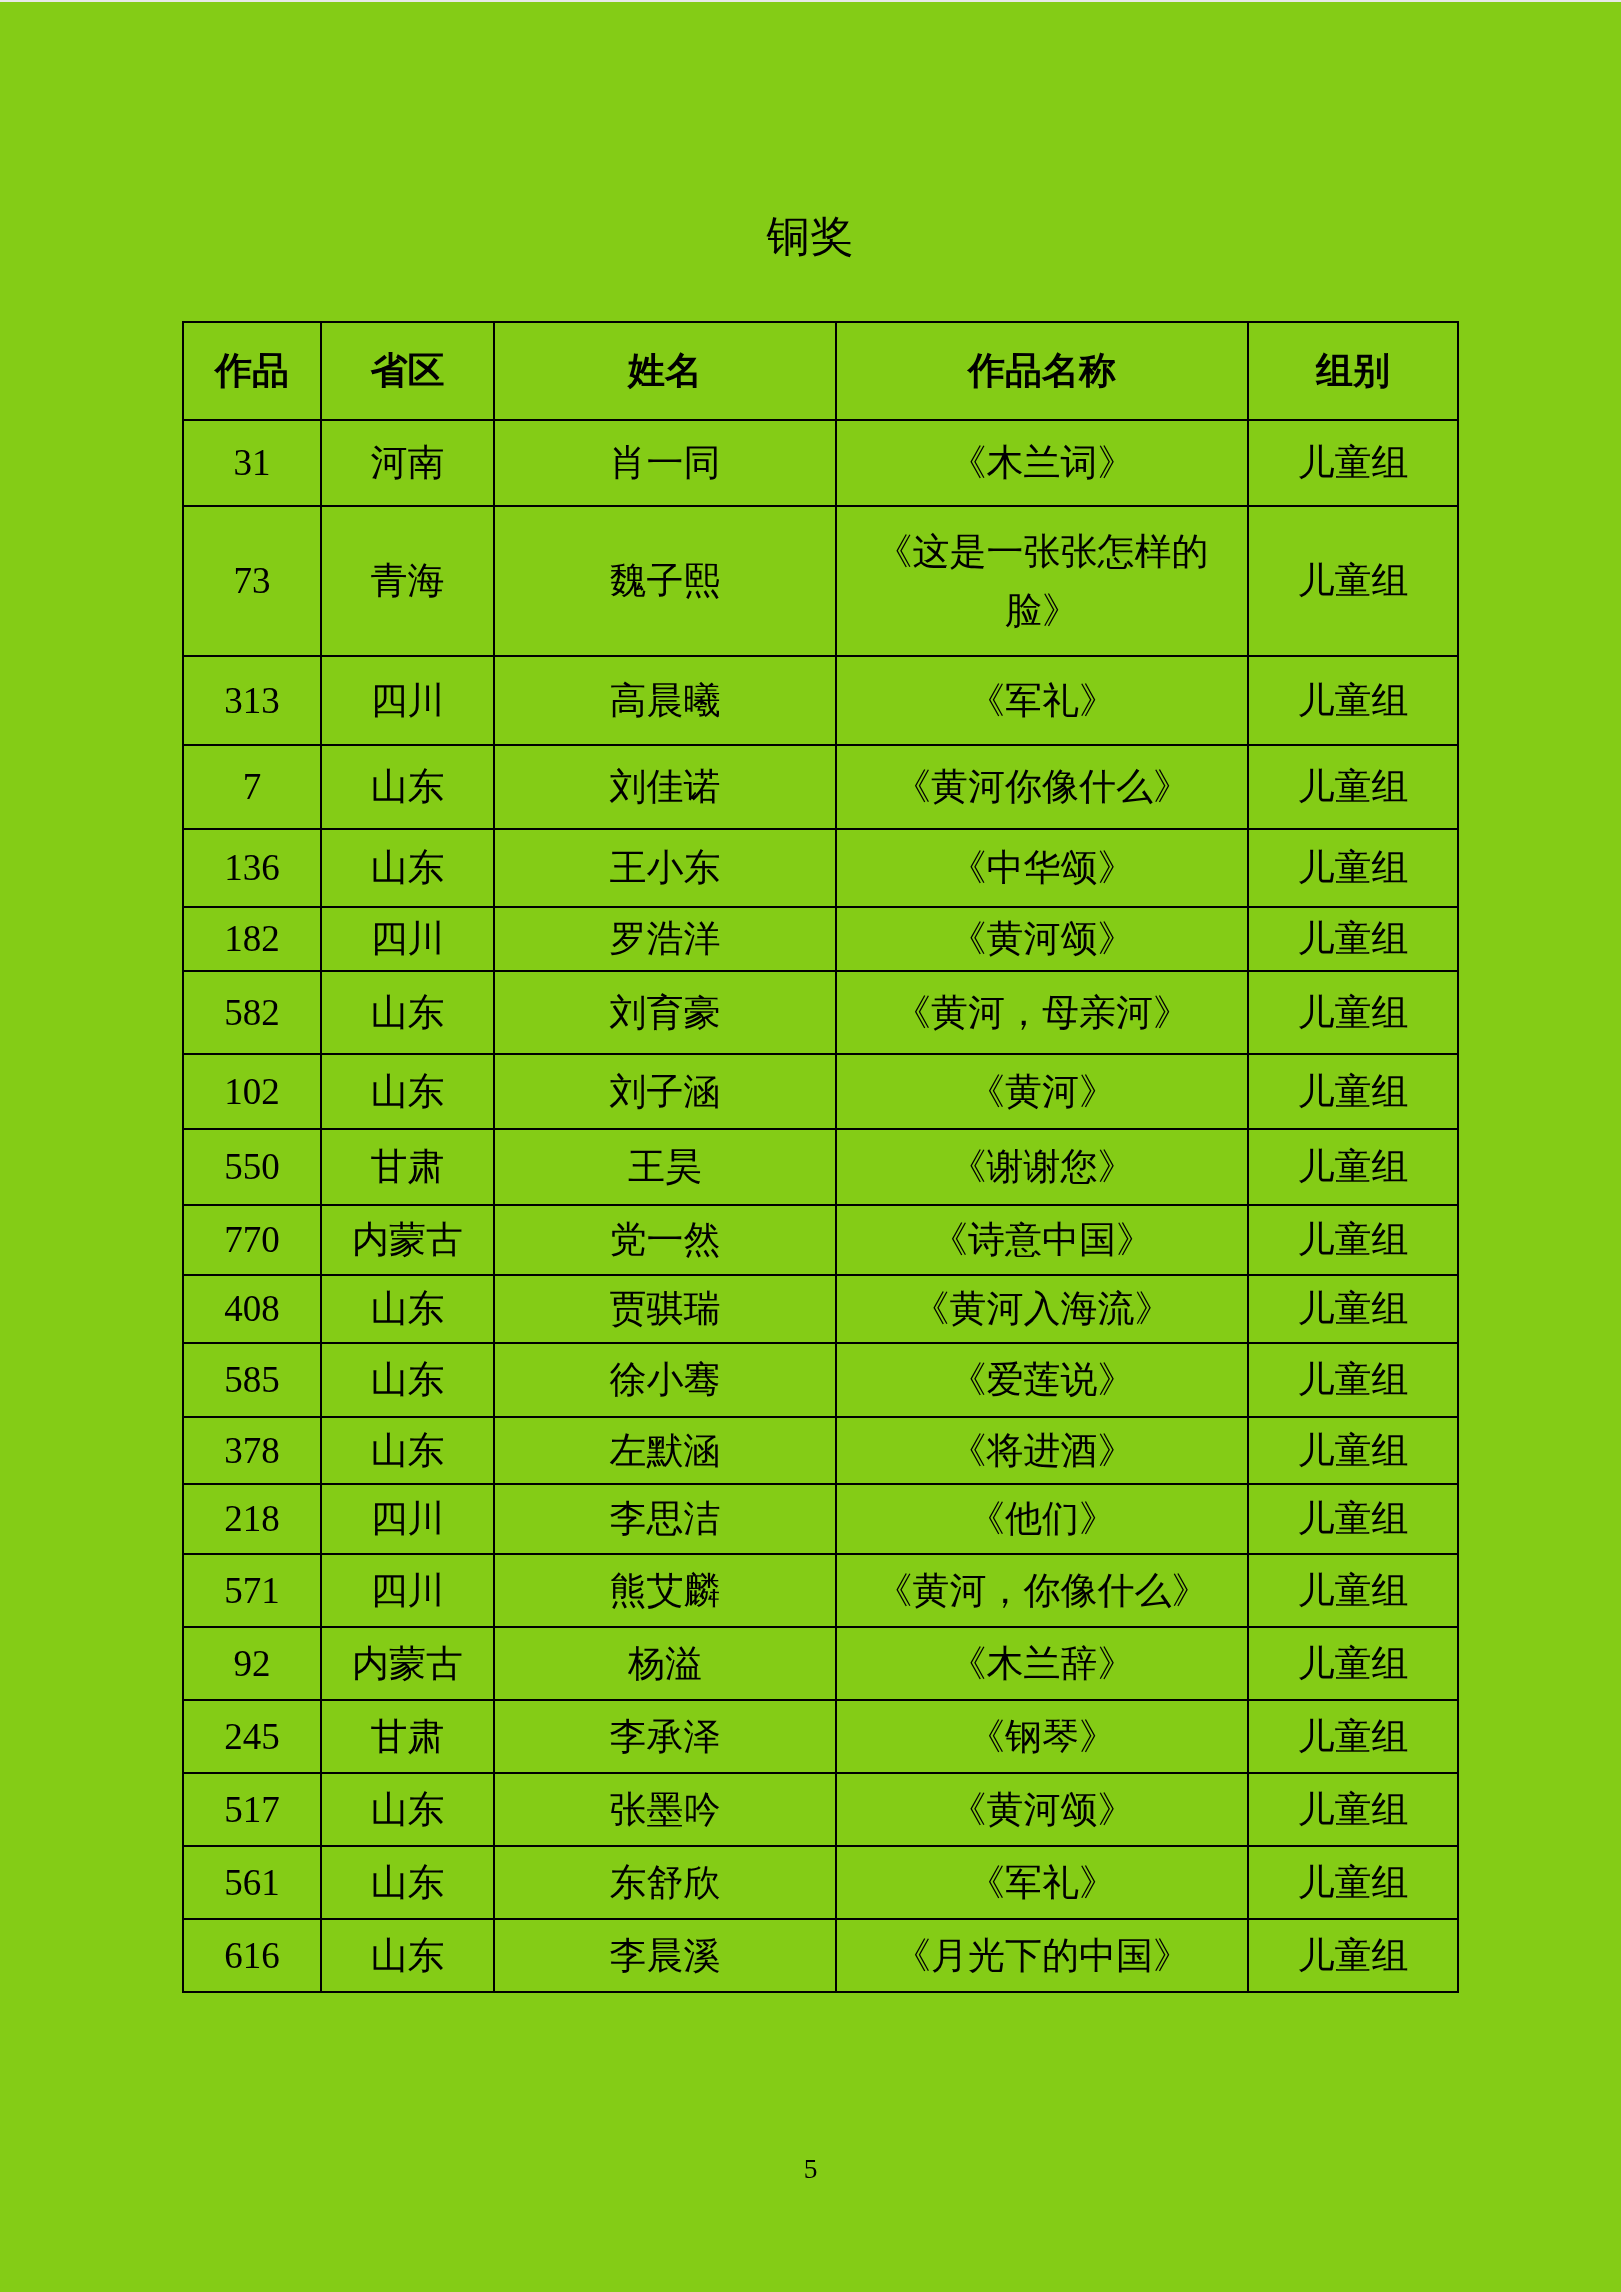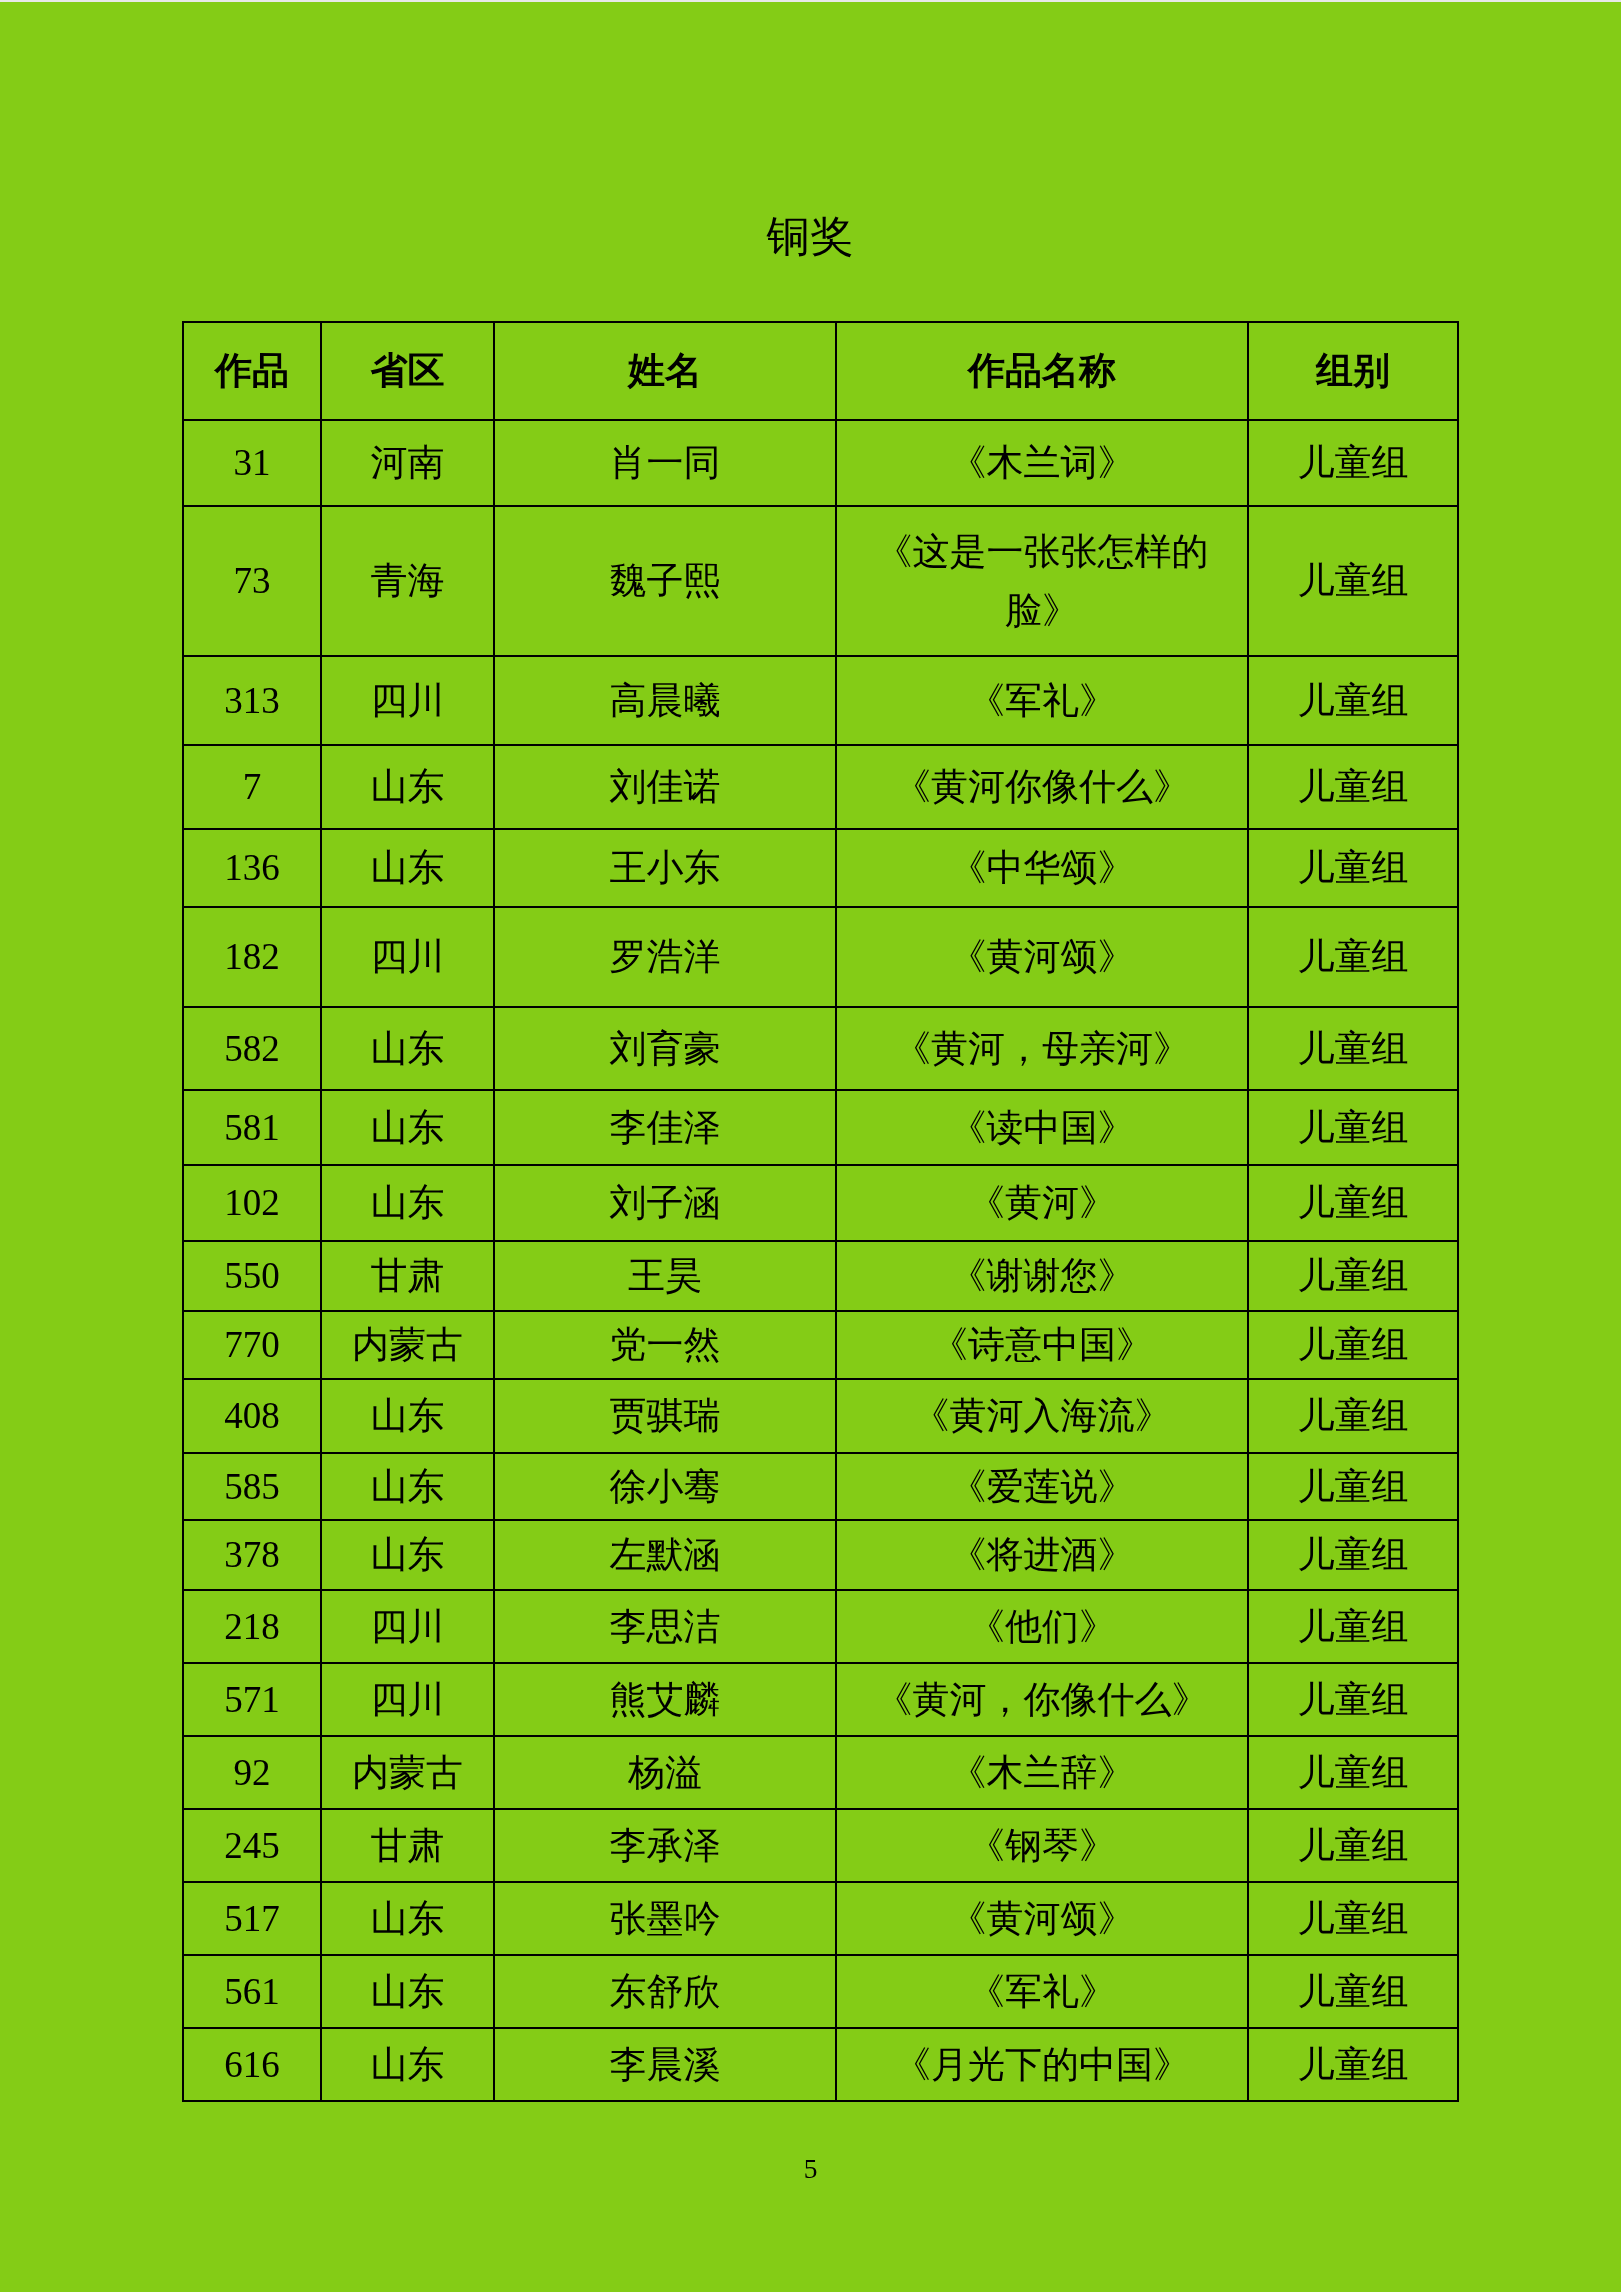--- a/index.html
+++ b/index.html
@@ -51,21 +51,21 @@
   table.awards td {
     font-weight: normal;
   }
   thead tr { height: 98px; }
   tbody tr { height: 73px; }
   tbody tr:nth-child(1)  { height: 86px; }
   tbody tr:nth-child(2)  { height: 150px; }
   tbody tr:nth-child(3)  { height: 89px; }
   tbody tr:nth-child(4)  { height: 84px; }
   tbody tr:nth-child(5)  { height: 78px; }
-  tbody tr:nth-child(6)  { height: 100px; }
+  tbody tr:nth-child(6)  { height: 64px; }
   tbody tr:nth-child(7)  { height: 83px; }
   tbody tr:nth-child(8)  { height: 75px; }
   tbody tr:nth-child(9)  { height: 76px; }
   tbody tr:nth-child(10) { height: 70px; border-radius: 32px; }
   tbody tr:nth-child(11) { height: 68px; }
   tbody tr:nth-child(12) { height: 74px; }
   tbody tr:nth-child(13) { height: 67px; }
   tbody tr:nth-child(14) { height: 70px; }
   .page-number {
     position: absolute;
@@ -144,27 +144,20 @@
           <td>儿童组</td>
         </tr>
         <tr>
           <td>582</td>
           <td>山东</td>
           <td>刘育豪</td>
           <td>《黄河，母亲河》</td>
           <td>儿童组</td>
         </tr>
         <tr>
-          <td>581</td>
-          <td>山东</td>
-          <td>李佳泽</td>
-          <td>《读中国》</td>
-          <td>儿童组</td>
-        </tr>
-        <tr>
           <td>102</td>
           <td>山东</td>
           <td>刘子涵</td>
           <td>《黄河》</td>
           <td>儿童组</td>
         </tr>
         <tr>
           <td>550</td>
           <td>甘肃</td>
           <td>王昊</td>

